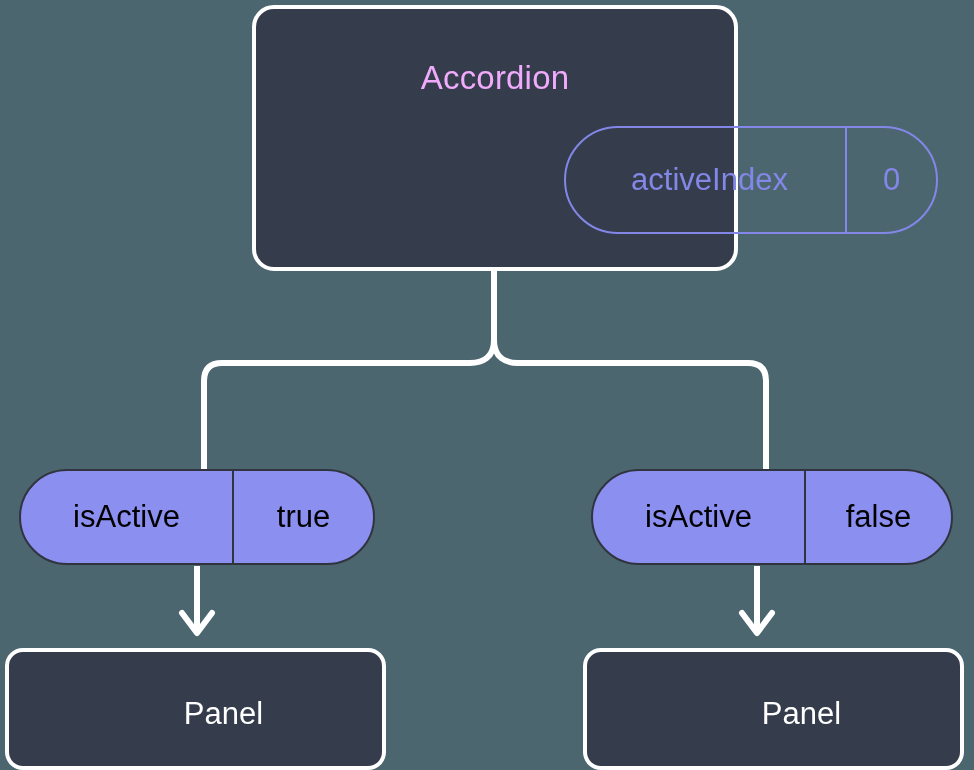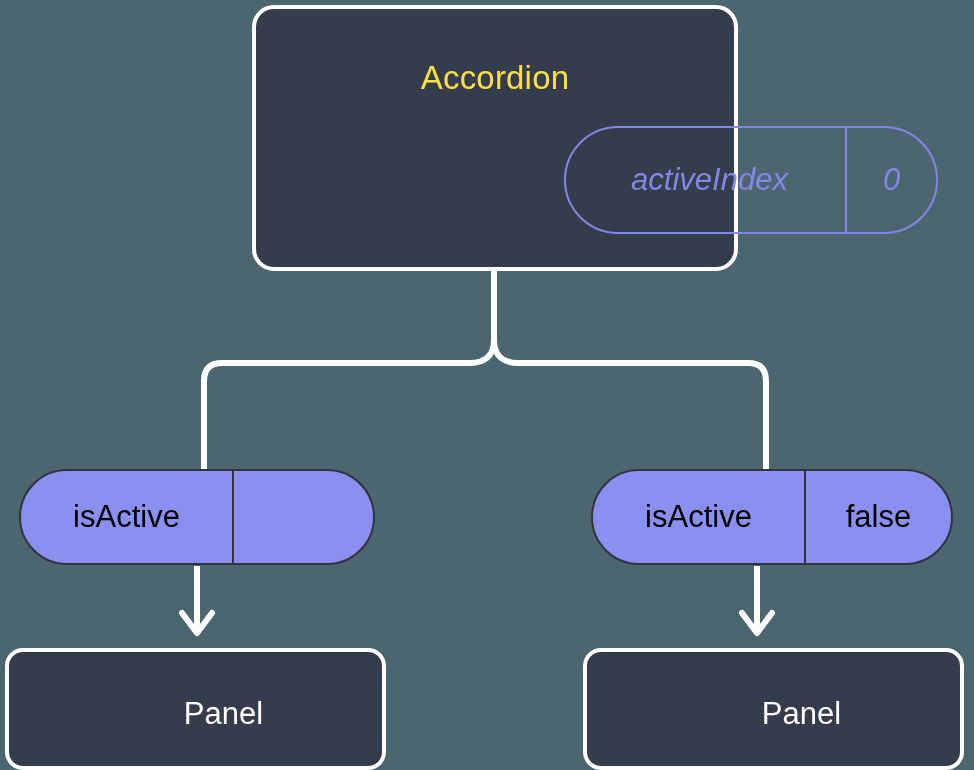--- a/index.html
+++ b/index.html
@@ -41,21 +41,21 @@
     top: 5px;
     width: 486px;
     height: 266px;
     border-radius: 22px;
   }
   .node-title {
     position: absolute;
     left: 0;
     width: 100%;
     text-align: center;
-    color: #fde047;
+    color: #f0abfc;
     font-size: 33px;
     letter-spacing: 0.2px;
   }
   #accordion-title { top: 50px; }
 
   
   .pill {
     position: absolute;
     display: flex;
     align-items: stretch;
@@ -72,21 +72,20 @@
   }
 
   #activeindex-pill {
     left: 308px;
     top: 117px;
     width: 374px;
     height: 108px;
     border: 2px solid #8287e8;
     color: #8287e8;
     font-size: 31px;
-    font-style: italic;
   }
   #activeindex-pill .pill-key {
     width: 281px;
     border-right: 2px solid #8287e8;
     padding-left: 8px;
   }
   #activeindex-pill .pill-val {
     flex: 1;
   }
 
@@ -168,20 +167,21 @@
     <div class="node-title" id="accordion-title">Accordion</div>
 
     <div class="pill" id="activeindex-pill">
       <span class="pill-key">activeIndex</span>
       <span class="pill-val">0</span>
     </div>
   </div>
 
   <div class="pill pill-filled" id="pill-left">
     <span class="pill-key">isActive</span>
+    <span class="pill-val">true</span>
   </div>
 
   <div class="pill pill-filled" id="pill-right">
     <span class="pill-key">isActive</span>
     <span class="pill-val">false</span>
   </div>
 
   <div class="node-box" id="panel-left-box">
     <div class="panel-label">Panel</div>
   </div>

